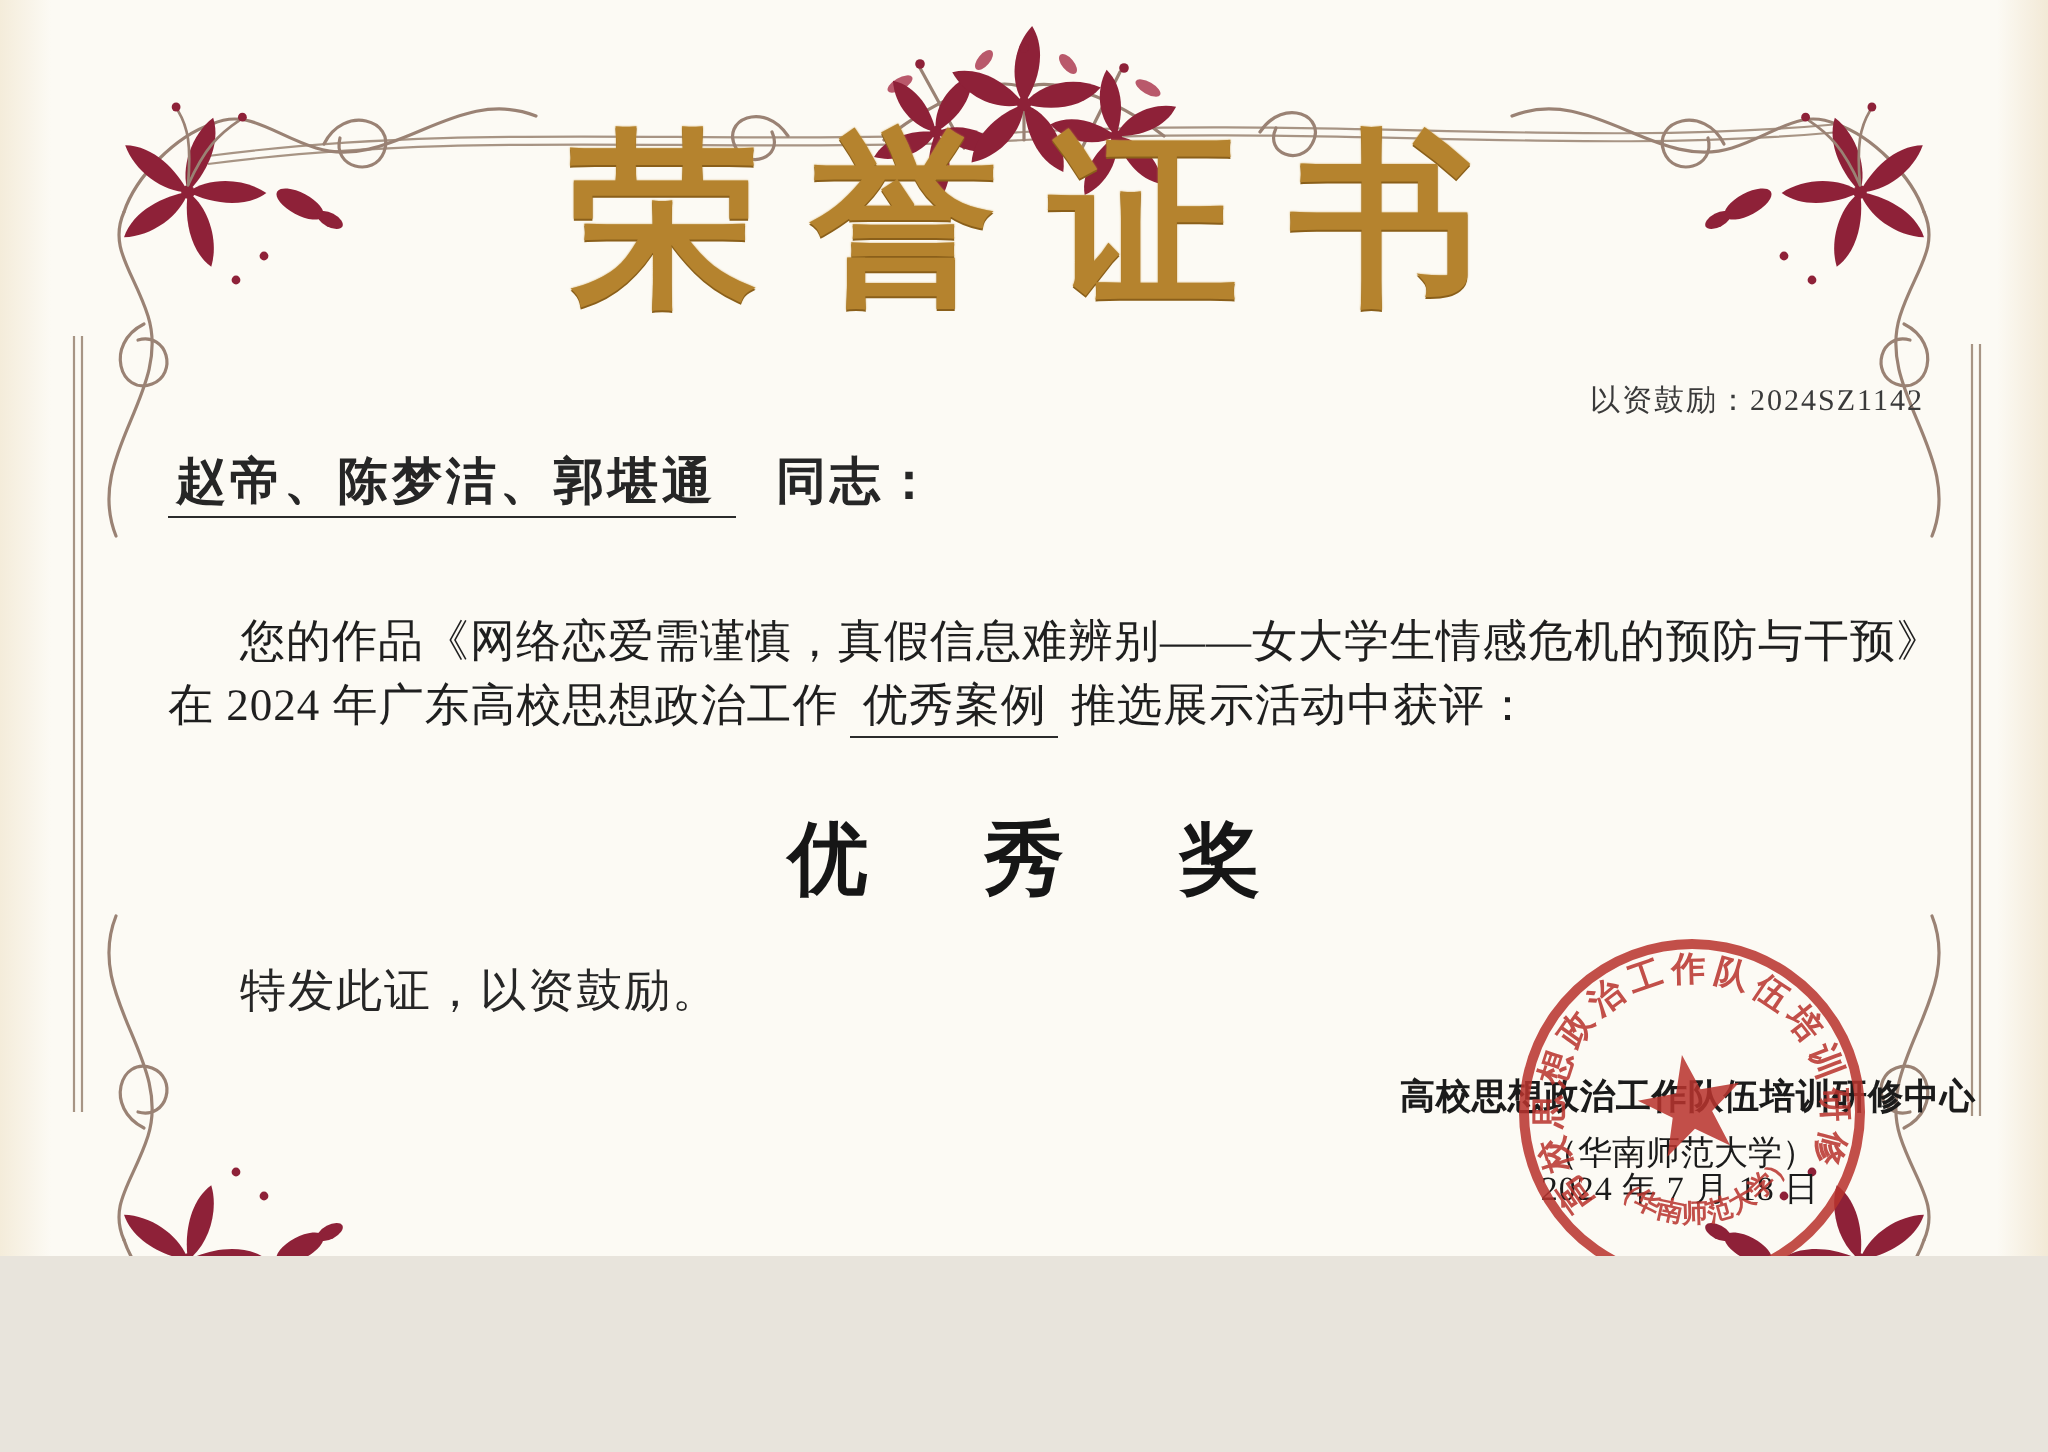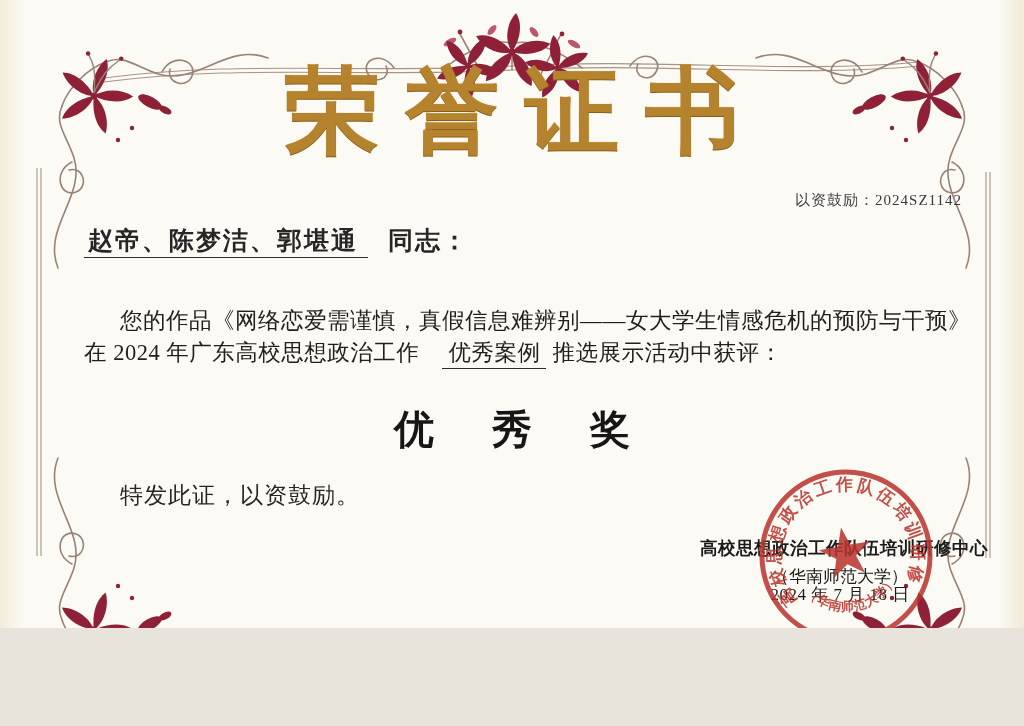--- a/index.html
+++ b/index.html
@@ -33,21 +33,21 @@
     color:var(--title-gold);
     text-shadow:0 1px 0 #8a5f1a, 0 0 1px #c89a47;
   }
   .certno{top:191px;right:62px;font-size:15px;letter-spacing:1px;color:#3a3a3a;}
   .names{top:224px;left:84px;font-size:25px;font-weight:600;letter-spacing:2px;}
   .names .u{border-bottom:1.6px solid #2b2b2b;padding:0 10px 3px 4px;}
   .names .hon{margin-left:20px;}
   .bodyline{font-size:22.5px;letter-spacing:0.5px;color:#1f1f1f;}
   .line1{top:289px;left:120px;margin-top:16px;}
   .line2{top:337px;left:84px;}
-  .line2 .u2{border-bottom:1.6px solid #2b2b2b;padding:0 6px 3px 6px;margin-left:17px;}
+  .line2 .u2{border-bottom:1.6px solid #2b2b2b;padding:0 6px 3px 6px;}
   .award{
     top:402px;left:0;width:100%;text-align:center;
     font-size:40px;font-weight:700;letter-spacing:58px;padding-left:58px;
     box-sizing:border-box;color:#161616;
   }
   .closing{top:480px;left:120px;font-size:23px;letter-spacing:1px;}
   .issuer{left:700px;width:280px;text-align:center;color:#1b1b1b;}
   .issuer.l1{top:536px;font-size:17.5px;font-weight:600;letter-spacing:0.5px;}
   .issuer.l2{top:565px;font-size:17px;}
   .issuer.l3{top:583px;font-size:17px;letter-spacing:0.5px;}

